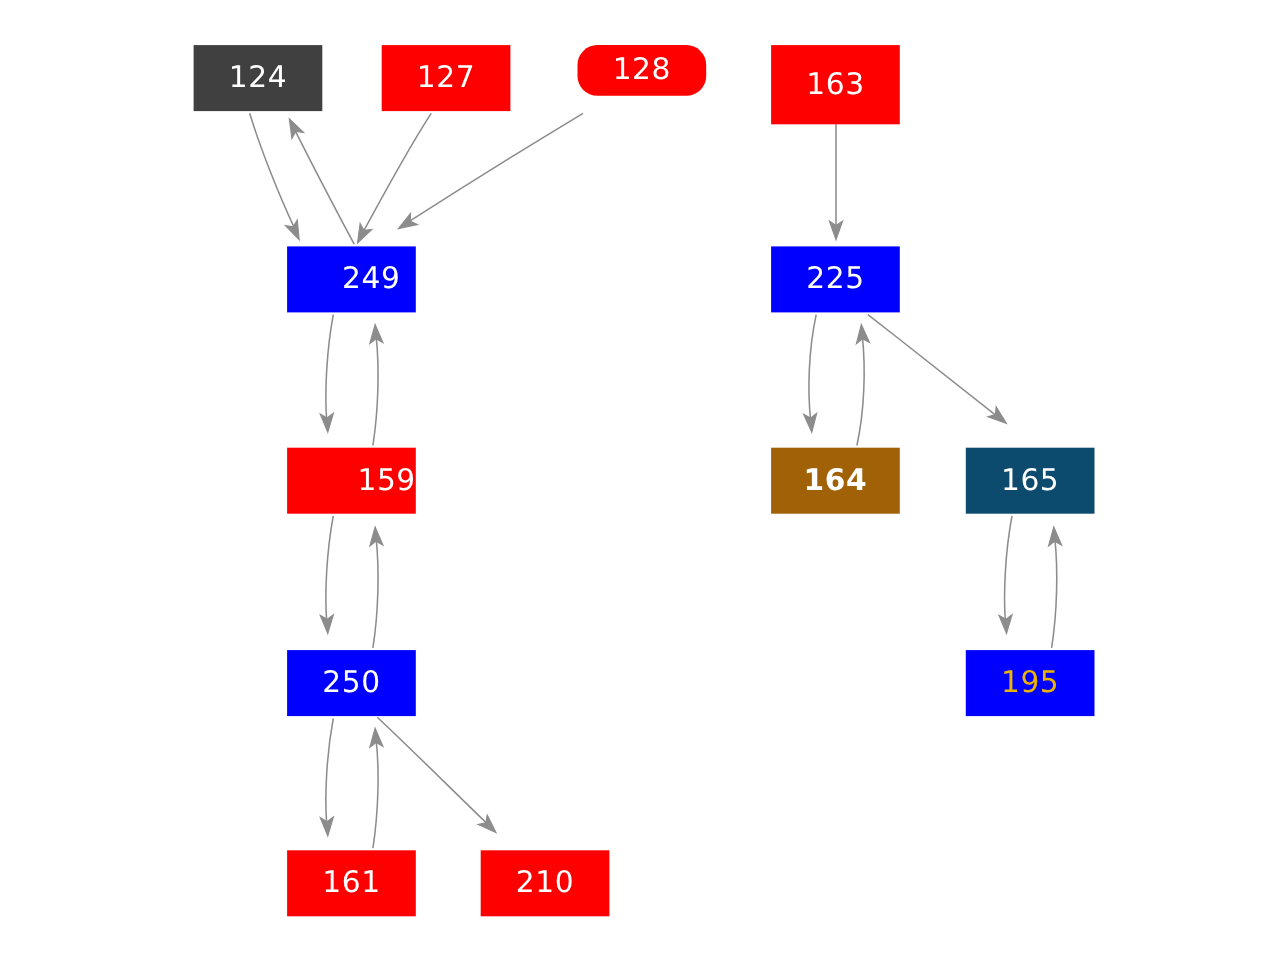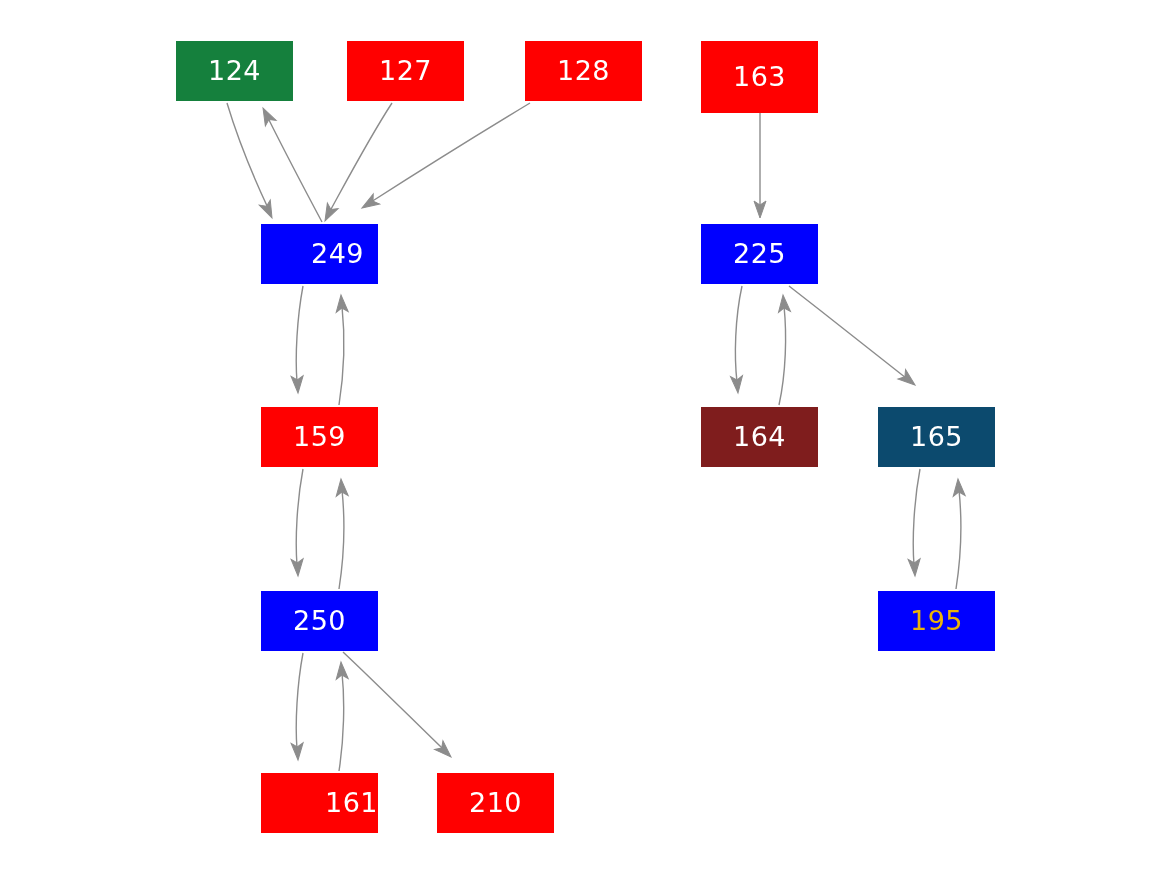--- a/index.html
+++ b/index.html
@@ -92,54 +92,54 @@
         <path class="edge-path" d="M 789,286 C 830,318 876,354 906,378" stroke="#8c8c8c"></path>
         <polygon class="arrow-head" points="0,0 -17,-6 -13,0 -17,6" fill="#8c8c8c" stroke="#8c8c8c" transform="translate(915,385) rotate(39)"></polygon>
         <path class="edge-path" d="M 920,469 C 914,501 912,539 914,565" stroke="#8c8c8c"></path>
         <polygon class="arrow-head" points="0,0 -17,-6 -13,0 -17,6" fill="#8c8c8c" stroke="#8c8c8c" transform="translate(915,576) rotate(87)"></polygon>
         <path class="edge-path" d="M 956,589 C 961,557 962,519 959,490" stroke="#8c8c8c"></path>
         <polygon class="arrow-head" points="0,0 -17,-6 -13,0 -17,6" fill="#8c8c8c" stroke="#8c8c8c" transform="translate(958,479) rotate(266)"></polygon>
       </g>
   </svg>
 
   <div id="nodes-layer">
-      <div class="node" style="left: 176px; top: 41px; width: 117px; height: 60px; background: #15803d; color: rgb(255, 255, 255);">
+      <div class="node" style="left: 176px; top: 41px; width: 117px; height: 60px; background: #404040; color: rgb(255, 255, 255);">
         <span class="node-label">124</span>
       </div>
       <div class="node" style="left: 347px; top: 41px; width: 117px; height: 60px; background: rgb(255, 0, 0); color: rgb(255, 255, 255); align-items: center;">
         <span class="node-label">127</span>
       </div>
-      <div class="node" style="left: 525px; top: 41px; width: 117px; height: 60px; background: rgb(255, 0, 0); color: rgb(255, 255, 255);">
+      <div class="node" style="left: 525px; top: 41px; width: 117px; height: 46px; background: rgb(255, 0, 0); color: rgb(255, 255, 255); border-radius: 18px;">
         <span class="node-label">128</span>
       </div>
       <div class="node" style="left: 701px; top: 41px; width: 117px; height: 72px; background: rgb(255, 0, 0); color: rgb(255, 255, 255);">
         <span class="node-label">163</span>
       </div>
       <div class="node" style="left: 261px; top: 224px; width: 117px; height: 60px; background: rgb(0, 0, 255); color: rgb(255, 255, 255); padding-left: 36px;">
         <span class="node-label">249</span>
       </div>
       <div class="node" style="left: 701px; top: 224px; width: 117px; height: 60px; background: rgb(0, 0, 255); color: rgb(255, 255, 255);">
         <span class="node-label">225</span>
       </div>
-      <div class="node" style="left: 261px; top: 407px; width: 117px; height: 60px; background: rgb(255, 0, 0); color: rgb(255, 255, 255);">
+      <div class="node" style="left: 261px; top: 407px; width: 117px; height: 60px; background: rgb(255, 0, 0); color: rgb(255, 255, 255); justify-content: flex-end;">
         <span class="node-label">159</span>
       </div>
-      <div class="node" style="left: 701px; top: 407px; width: 117px; height: 60px; background: #7f1d1d; color: rgb(255, 255, 255);">
+      <div class="node" style="left: 701px; top: 407px; width: 117px; height: 60px; background: #a16207; color: rgb(255, 255, 255); font-weight: bold;">
         <span class="node-label">164</span>
       </div>
       <div class="node" style="left: 878px; top: 407px; width: 117px; height: 60px; background: #0c4a6e; color: rgb(255, 255, 255);">
         <span class="node-label">165</span>
       </div>
       <div class="node" style="left: 261px; top: 591px; width: 117px; height: 60px; background: rgb(0, 0, 255); color: rgb(255, 255, 255);">
         <span class="node-label">250</span>
       </div>
       <div class="node" style="left: 878px; top: 591px; width: 117px; height: 60px; background: rgb(0, 0, 255); color: #eab308;">
         <span class="node-label">195</span>
       </div>
-      <div class="node" style="left: 261px; top: 773px; width: 117px; height: 60px; background: rgb(255, 0, 0); color: rgb(255, 255, 255); justify-content: flex-end;">
+      <div class="node" style="left: 261px; top: 773px; width: 117px; height: 60px; background: rgb(255, 0, 0); color: rgb(255, 255, 255);">
         <span class="node-label">161</span>
       </div>
       <div class="node" style="left: 437px; top: 773px; width: 117px; height: 60px; background: rgb(255, 0, 0); color: rgb(255, 255, 255);">
         <span class="node-label">210</span>
       </div>
     </div>
 
 </div>
 
 </body></html>

